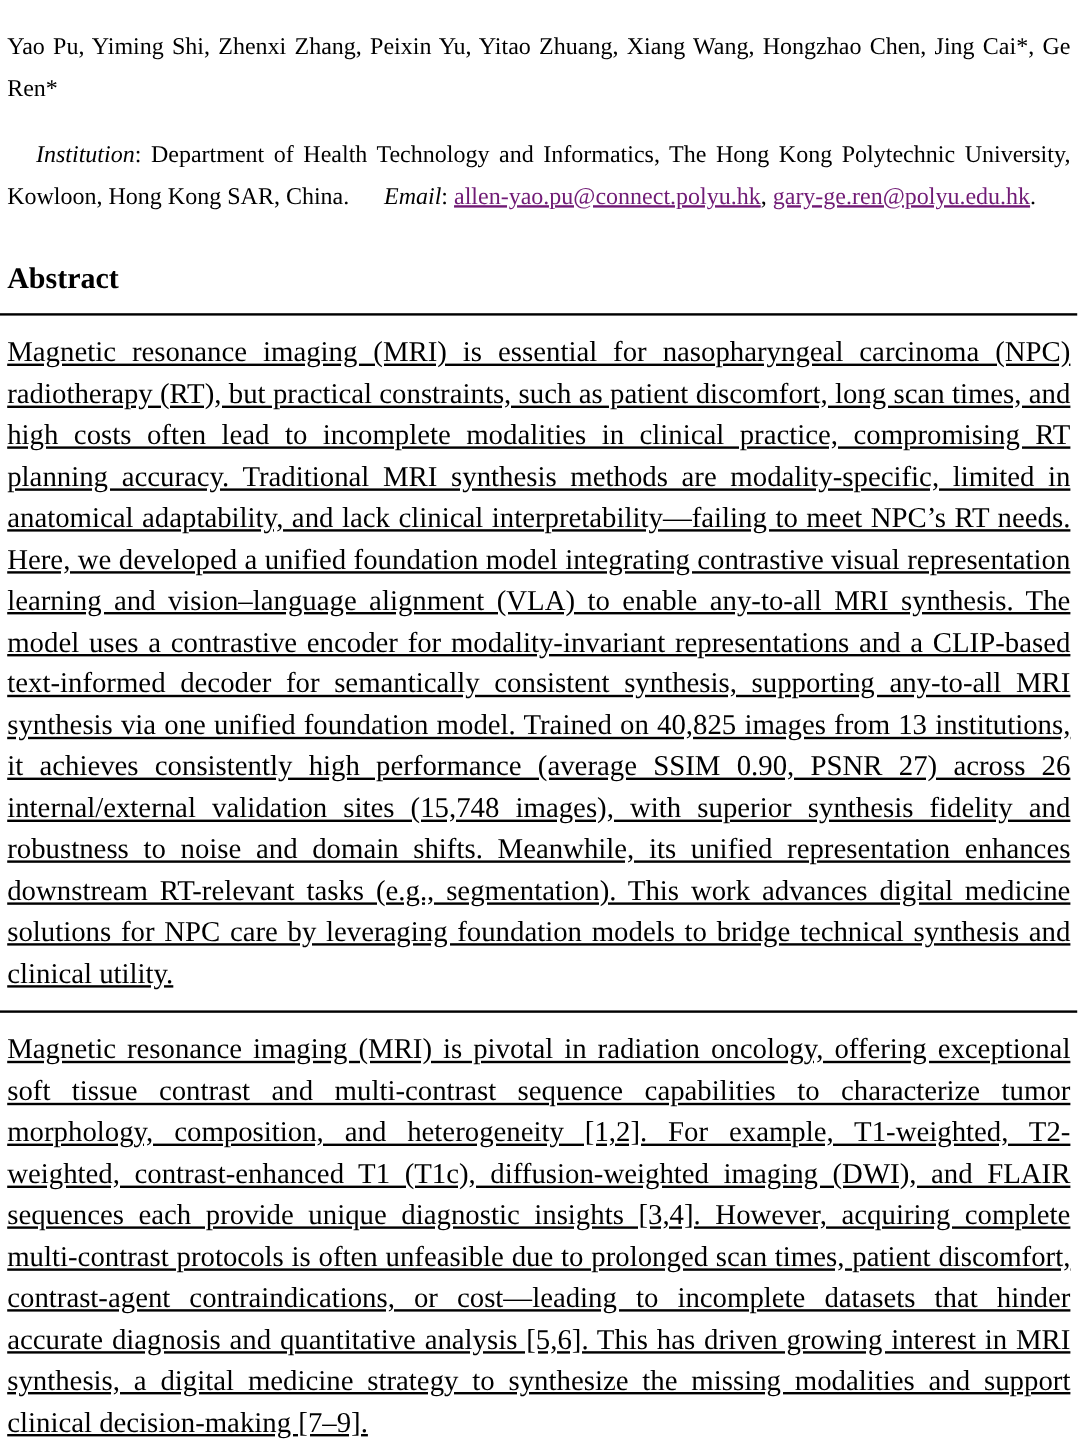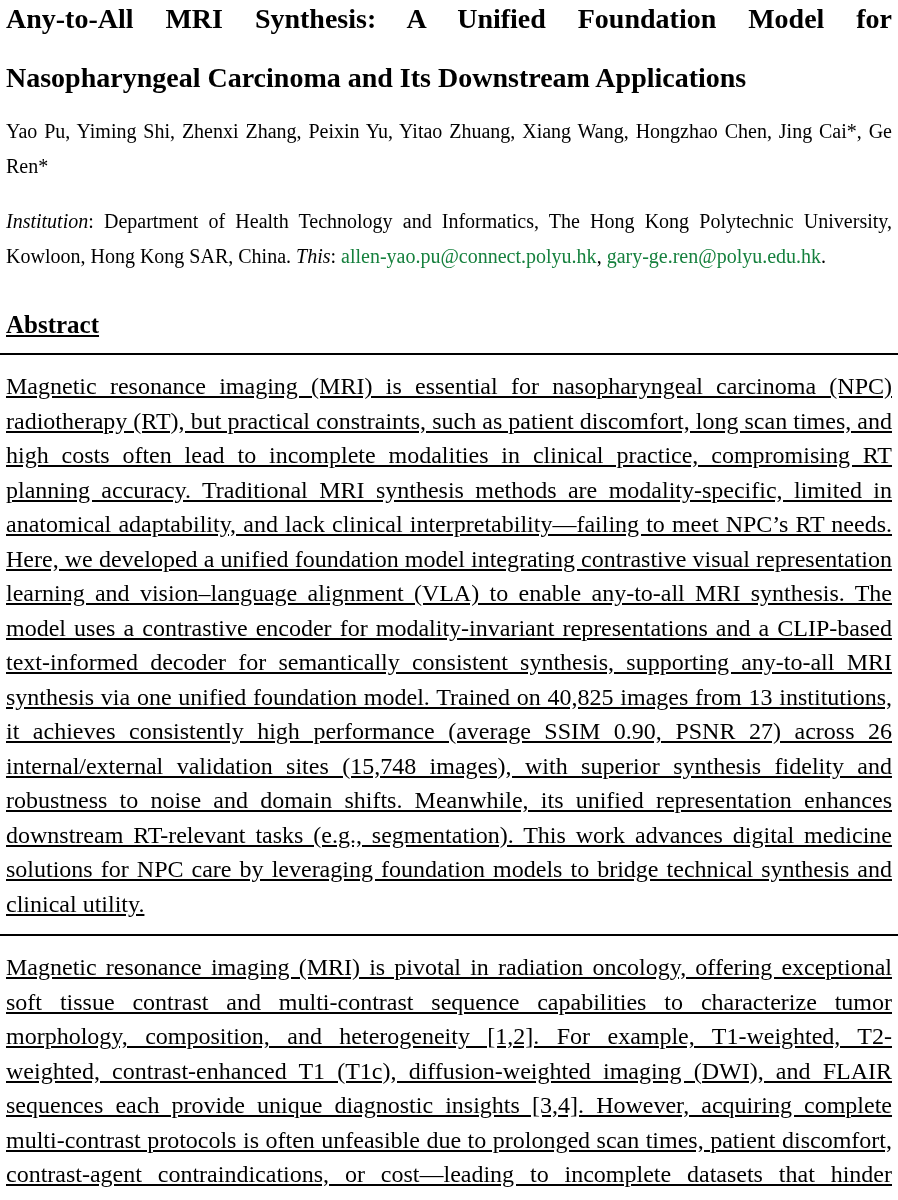--- a/index.html
+++ b/index.html
@@ -25,59 +25,55 @@
     line-height: 35px;
     text-align: justify;
   }
 
   .affiliation {
     margin-top: 20px;
     font-size: 20px;
     line-height: 35px;
     text-align: justify;
   }
-  .affiliation .ital { font-style: italic; }
+  .affiliation .ital { font-style: italic; margin-left: 24px; }
   a.email-link {
-    color: #15803d;
+    color: #701a75;
+    text-decoration: underline;
     cursor: pointer;
   }
 
   h2.section-heading {
     font-size: 25px;
     font-weight: bold;
     margin: 36px 0 0 0;
     line-height: 30px;
-    text-decoration: underline;
   }
   .section-rule {
     border: none;
     border-top: 2px solid #000000;
     margin: 13px -6px 0 -6px;
   }
   .body-para {
     font-size: 24px;
     line-height: 34.5px;
     text-align: justify;
     margin: 14px 0 0 0;
     text-decoration: underline;
   }
 </style>
 </head>
 <body>
 
 <div class="page">
 
-  <h1 class="title">
-    <div class="title-line title-line-1">Any-to-All MRI Synthesis: A Unified Foundation Model for</div>
-    <div class="title-line title-line-2">Nasopharyngeal Carcinoma and Its Downstream Applications</div>
-  </h1>
 
   <p class="authors">Yao Pu, Yiming Shi, Zhenxi Zhang, Peixin Yu, Yitao Zhuang, Xiang Wang, Hongzhao Chen, Jing Cai*, Ge Ren*</p>
 
-  <p class="affiliation"><span class="ital">Institution</span><span>: Department of Health Technology and Informatics, The Hong Kong Polytechnic University, Kowloon, Hong Kong SAR, China. </span><span class="ital">This</span><span>: </span><a class="email-link">allen-yao.pu@connect.polyu.hk</a><span>, </span><a class="email-link">gary-ge.ren@polyu.edu.hk</a><span>.</span></p>
+  <p class="affiliation"><span class="ital">Institution</span><span>: Department of Health Technology and Informatics, The Hong Kong Polytechnic University, Kowloon, Hong Kong SAR, China. </span><span class="ital">Email</span><span>: </span><a class="email-link">allen-yao.pu@connect.polyu.hk</a><span>, </span><a class="email-link">gary-ge.ren@polyu.edu.hk</a><span>.</span></p>
 
   <section>
     <h2 class="section-heading">Abstract</h2>
     <hr class="section-rule">
     <p class="body-para">Magnetic resonance imaging (MRI) is essential for nasopharyngeal carcinoma (NPC) radiotherapy (RT), but practical constraints, such as patient discomfort, long scan times, and high costs often lead to incomplete modalities in clinical practice, compromising RT planning accuracy. Traditional MRI synthesis methods are modality-specific, limited in anatomical adaptability, and lack clinical interpretability—failing to meet NPC’s RT needs. Here, we developed a unified foundation model integrating contrastive visual representation learning and vision–language alignment (VLA) to enable any-to-all MRI synthesis. The model uses a contrastive encoder for modality-invariant representations and a CLIP-based text-informed decoder for semantically consistent synthesis, supporting any-to-all MRI synthesis via one unified foundation model. Trained on 40,825 images from 13 institutions, it achieves consistently high performance (average SSIM 0.90, PSNR 27) across 26 internal/external validation sites (15,748 images), with superior synthesis fidelity and robustness to noise and domain shifts. Meanwhile, its unified representation enhances downstream RT-relevant tasks (e.g., segmentation). This work advances digital medicine solutions for NPC care by leveraging foundation models to bridge technical synthesis and clinical utility.</p>
   </section>
 
   <section>
     <hr class="section-rule">
     <p class="body-para">Magnetic resonance imaging (MRI) is pivotal in radiation oncology, offering exceptional soft tissue contrast and multi-contrast sequence capabilities to characterize tumor morphology, composition, and heterogeneity [1,2]. For example, T1-weighted, T2-weighted, contrast-enhanced T1 (T1c), diffusion-weighted imaging (DWI), and FLAIR sequences each provide unique diagnostic insights [3,4]. However, acquiring complete multi-contrast protocols is often unfeasible due to prolonged scan times, patient discomfort, contrast-agent contraindications, or cost—leading to incomplete datasets that hinder accurate diagnosis and quantitative analysis [5,6]. This has driven growing interest in MRI synthesis, a digital medicine strategy to synthesize the missing modalities and support clinical decision-making [7–9].</p>

